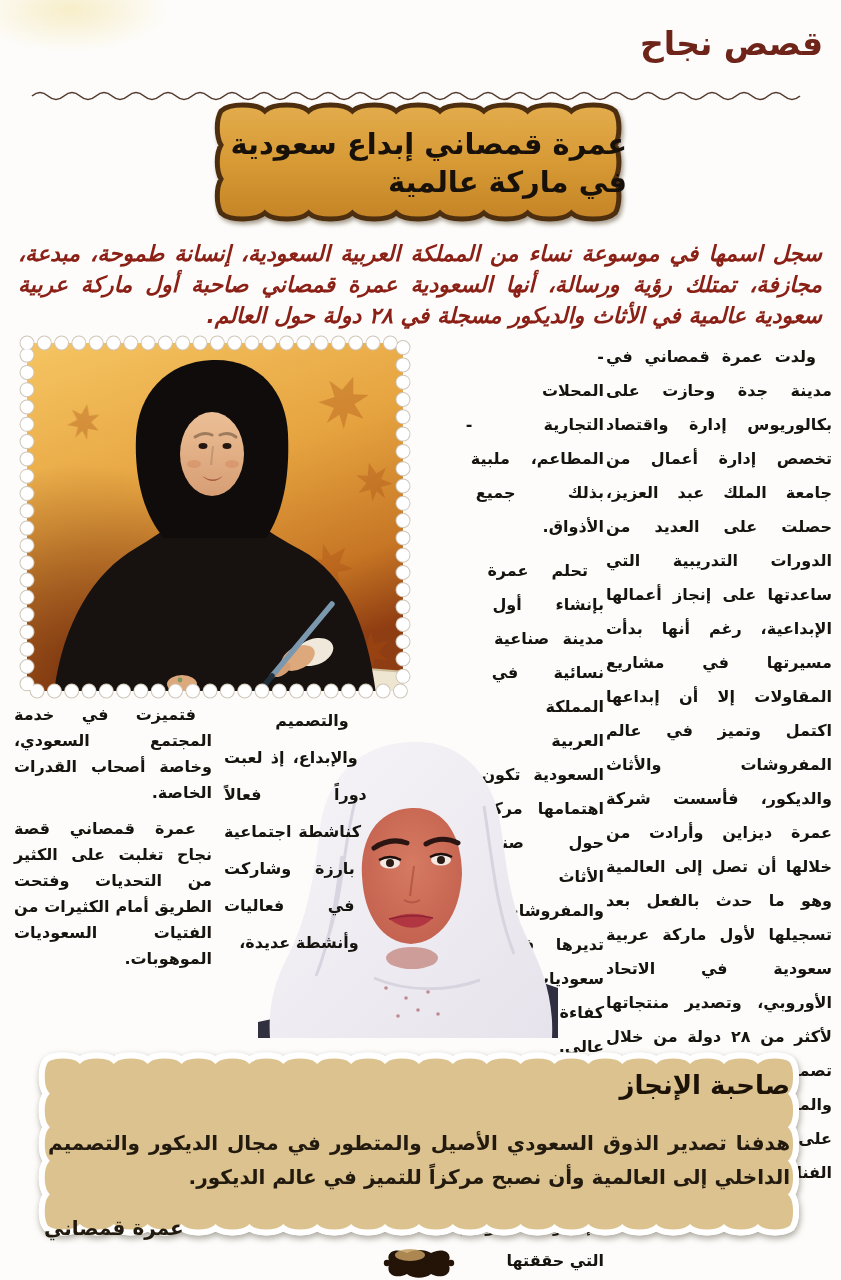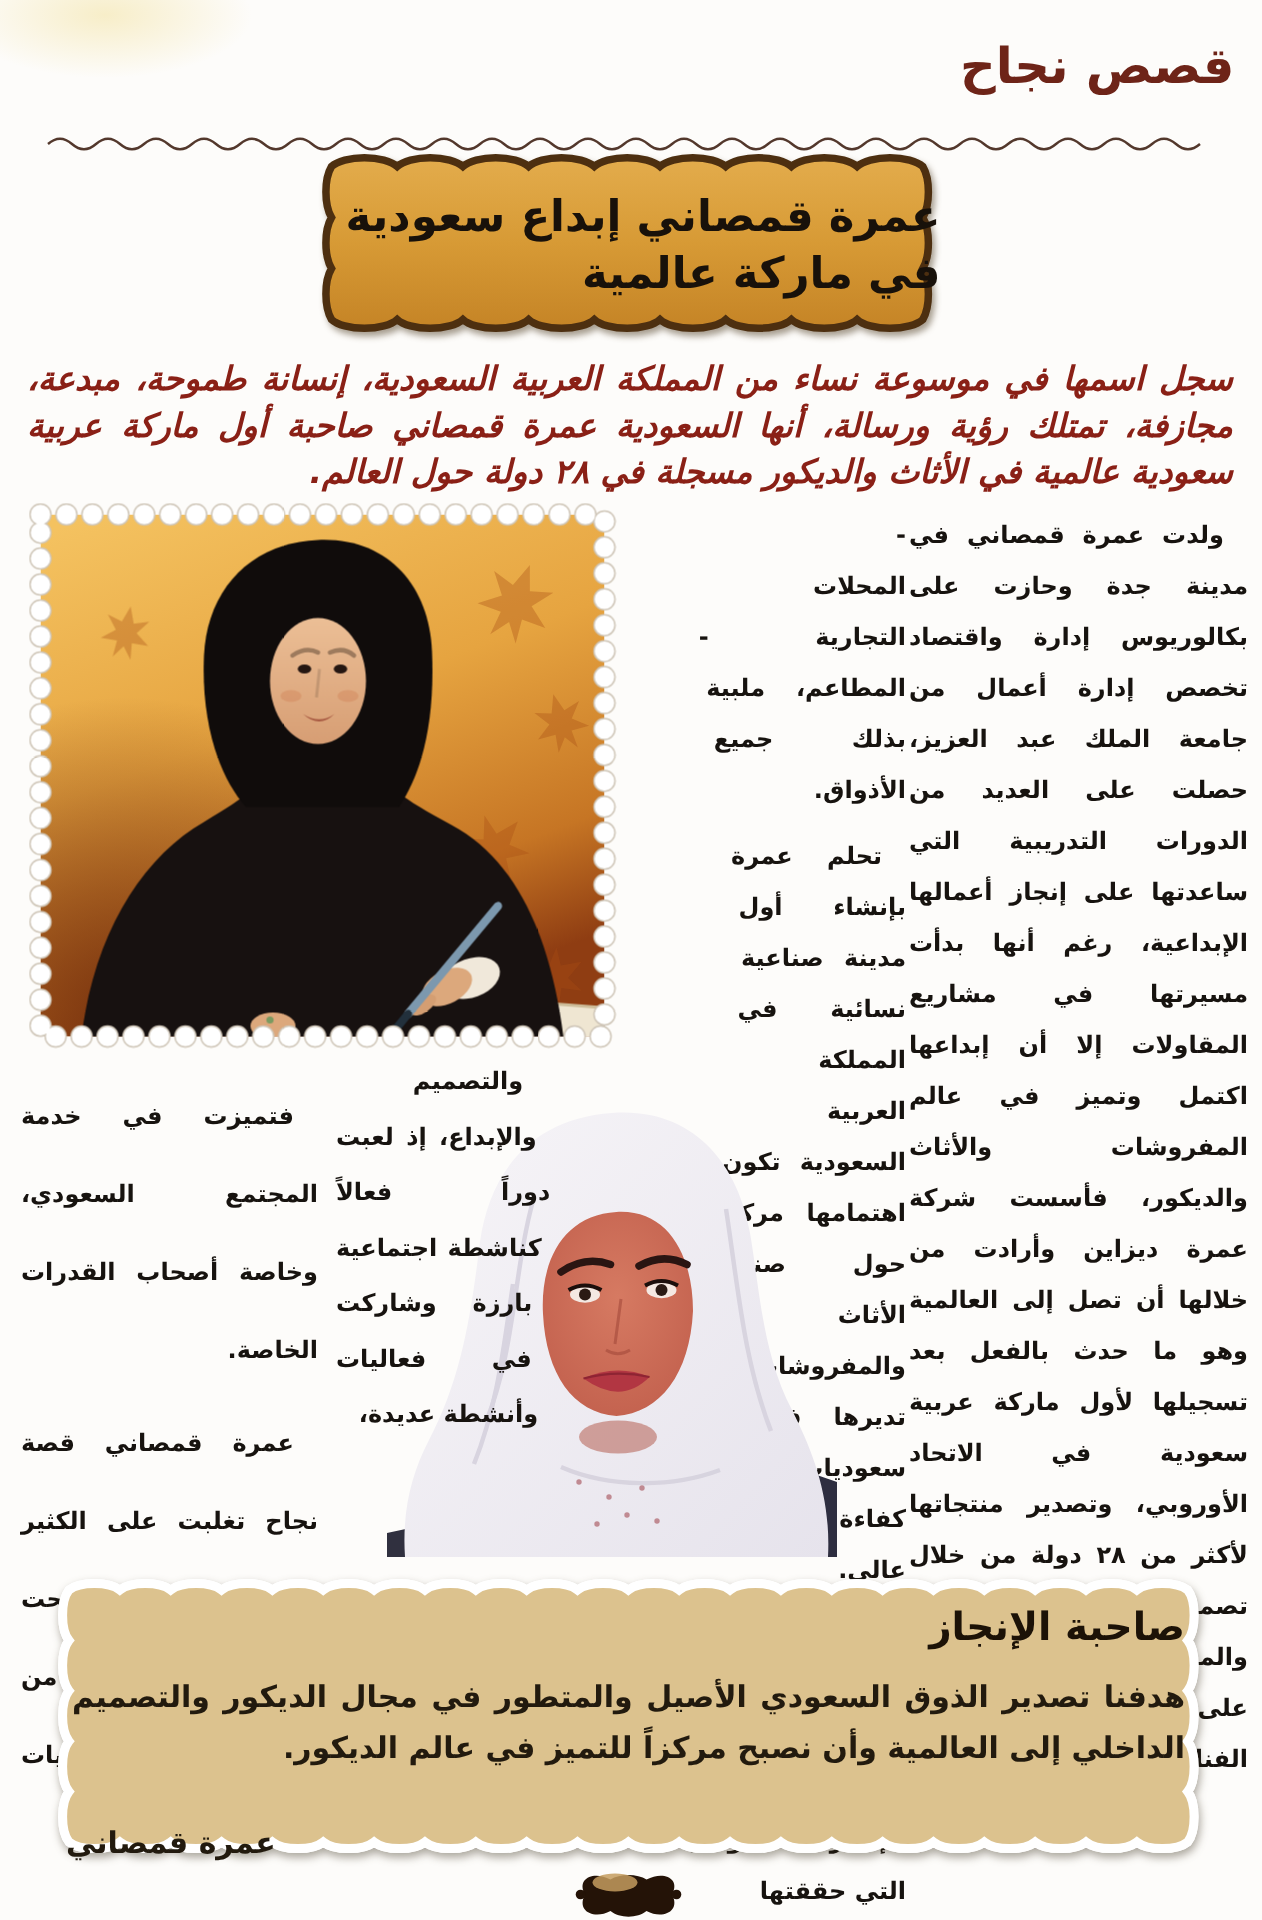--- a/index.html
+++ b/index.html
@@ -35,32 +35,32 @@
   
   .photo1{position:absolute;left:14px;top:332px;width:402px;height:370px;}
   .photo2{position:absolute;left:256px;top:736px;width:308px;height:302px;}
   
   .col{position:absolute;direction:rtl;font-size:16px;font-weight:bold;
        color:#17130f;text-align:justify;}
   .col p{margin:0;}
   .col-right{left:606px;top:340px;width:226px;height:700px;line-height:34px;}
   .col-mid{left:416px;top:340px;width:188px;height:700px;line-height:34px;}
   .col-c3{left:224px;top:702px;width:192px;height:310px;line-height:37px;}
-  .col-c4{left:14px;top:702px;width:198px;height:345px;line-height:52px;margin-top:16px;}
+  .col-c4{left:14px;top:702px;width:198px;height:345px;line-height:26px;}
   .indent{text-indent:16px;}
   .gap{height:10px;}
   .spacer-a{float:left;width:150px;height:305px;margin-top:392px;
     shape-outside:polygon(100% 0,30% 10%,52% 42%,38% 72%,55% 100%,0 100%,0 0);}
   .spacer-b{float:right;width:82px;height:232px;margin-top:70px;
     shape-outside:polygon(100% 0,18% 0,45% 30%,25% 62%,42% 100%,100% 100%);}
   
   .qbox{position:absolute;left:16px;top:1044px;width:808px;height:202px;}
   .qbox svg{position:absolute;inset:0;filter:drop-shadow(1px 3px 3px rgba(50,40,20,.4));}
   .qbox .inner{position:absolute;inset:24px 34px;direction:rtl;}
-  .q-head{font-size:26px;font-weight:bold;color:#1c1207;margin:2px 0 14px 0;}
+  .q-head{font-size:26px;font-weight:bold;color:#1c1207;margin:2px 0 26px 0;}
   .q-body{font-size:20px;font-weight:bold;color:#221a0e;line-height:34px;text-align:justify;width:742px;}
   .q-sign{position:absolute;left:28px;bottom:6px;font-size:20px;font-weight:bold;color:#221a0e;direction:rtl;}
   .ornament{position:absolute;left:380px;top:1244px;width:78px;height:40px;}
 </style>
 </head>
 <body>
 
 <div class="page">
 
   <div class="section-label">قصص نجاح</div>

